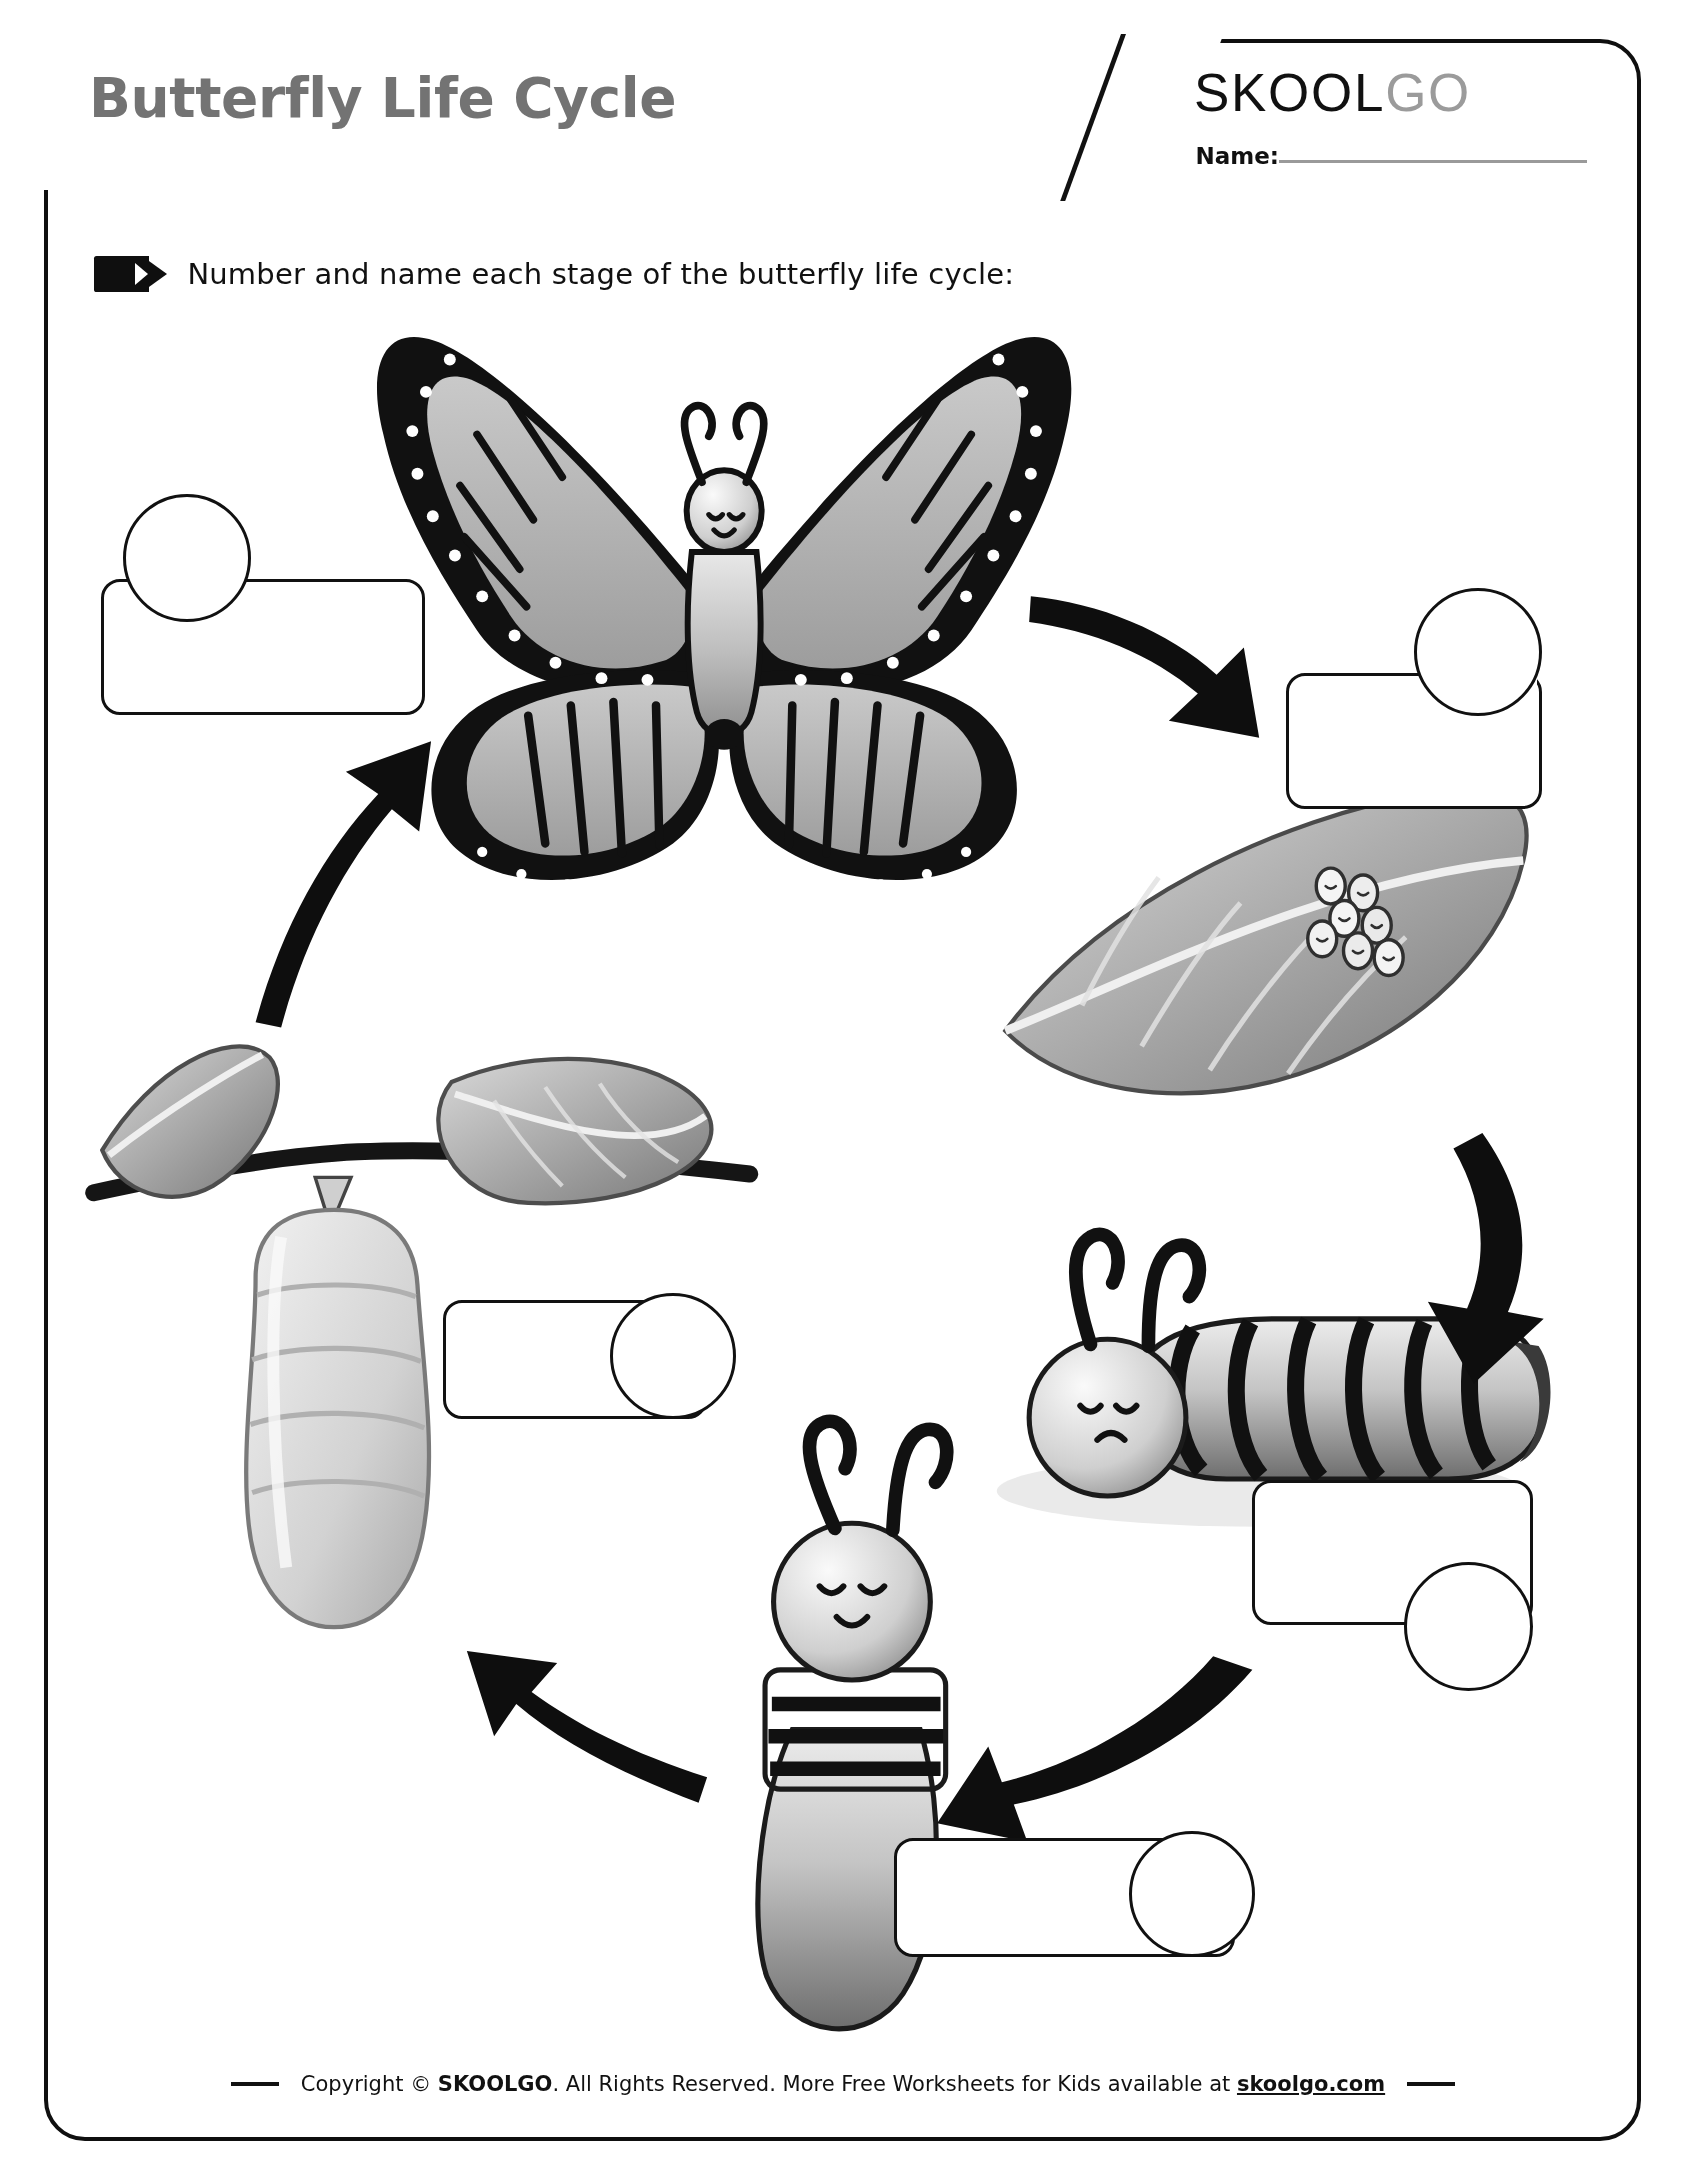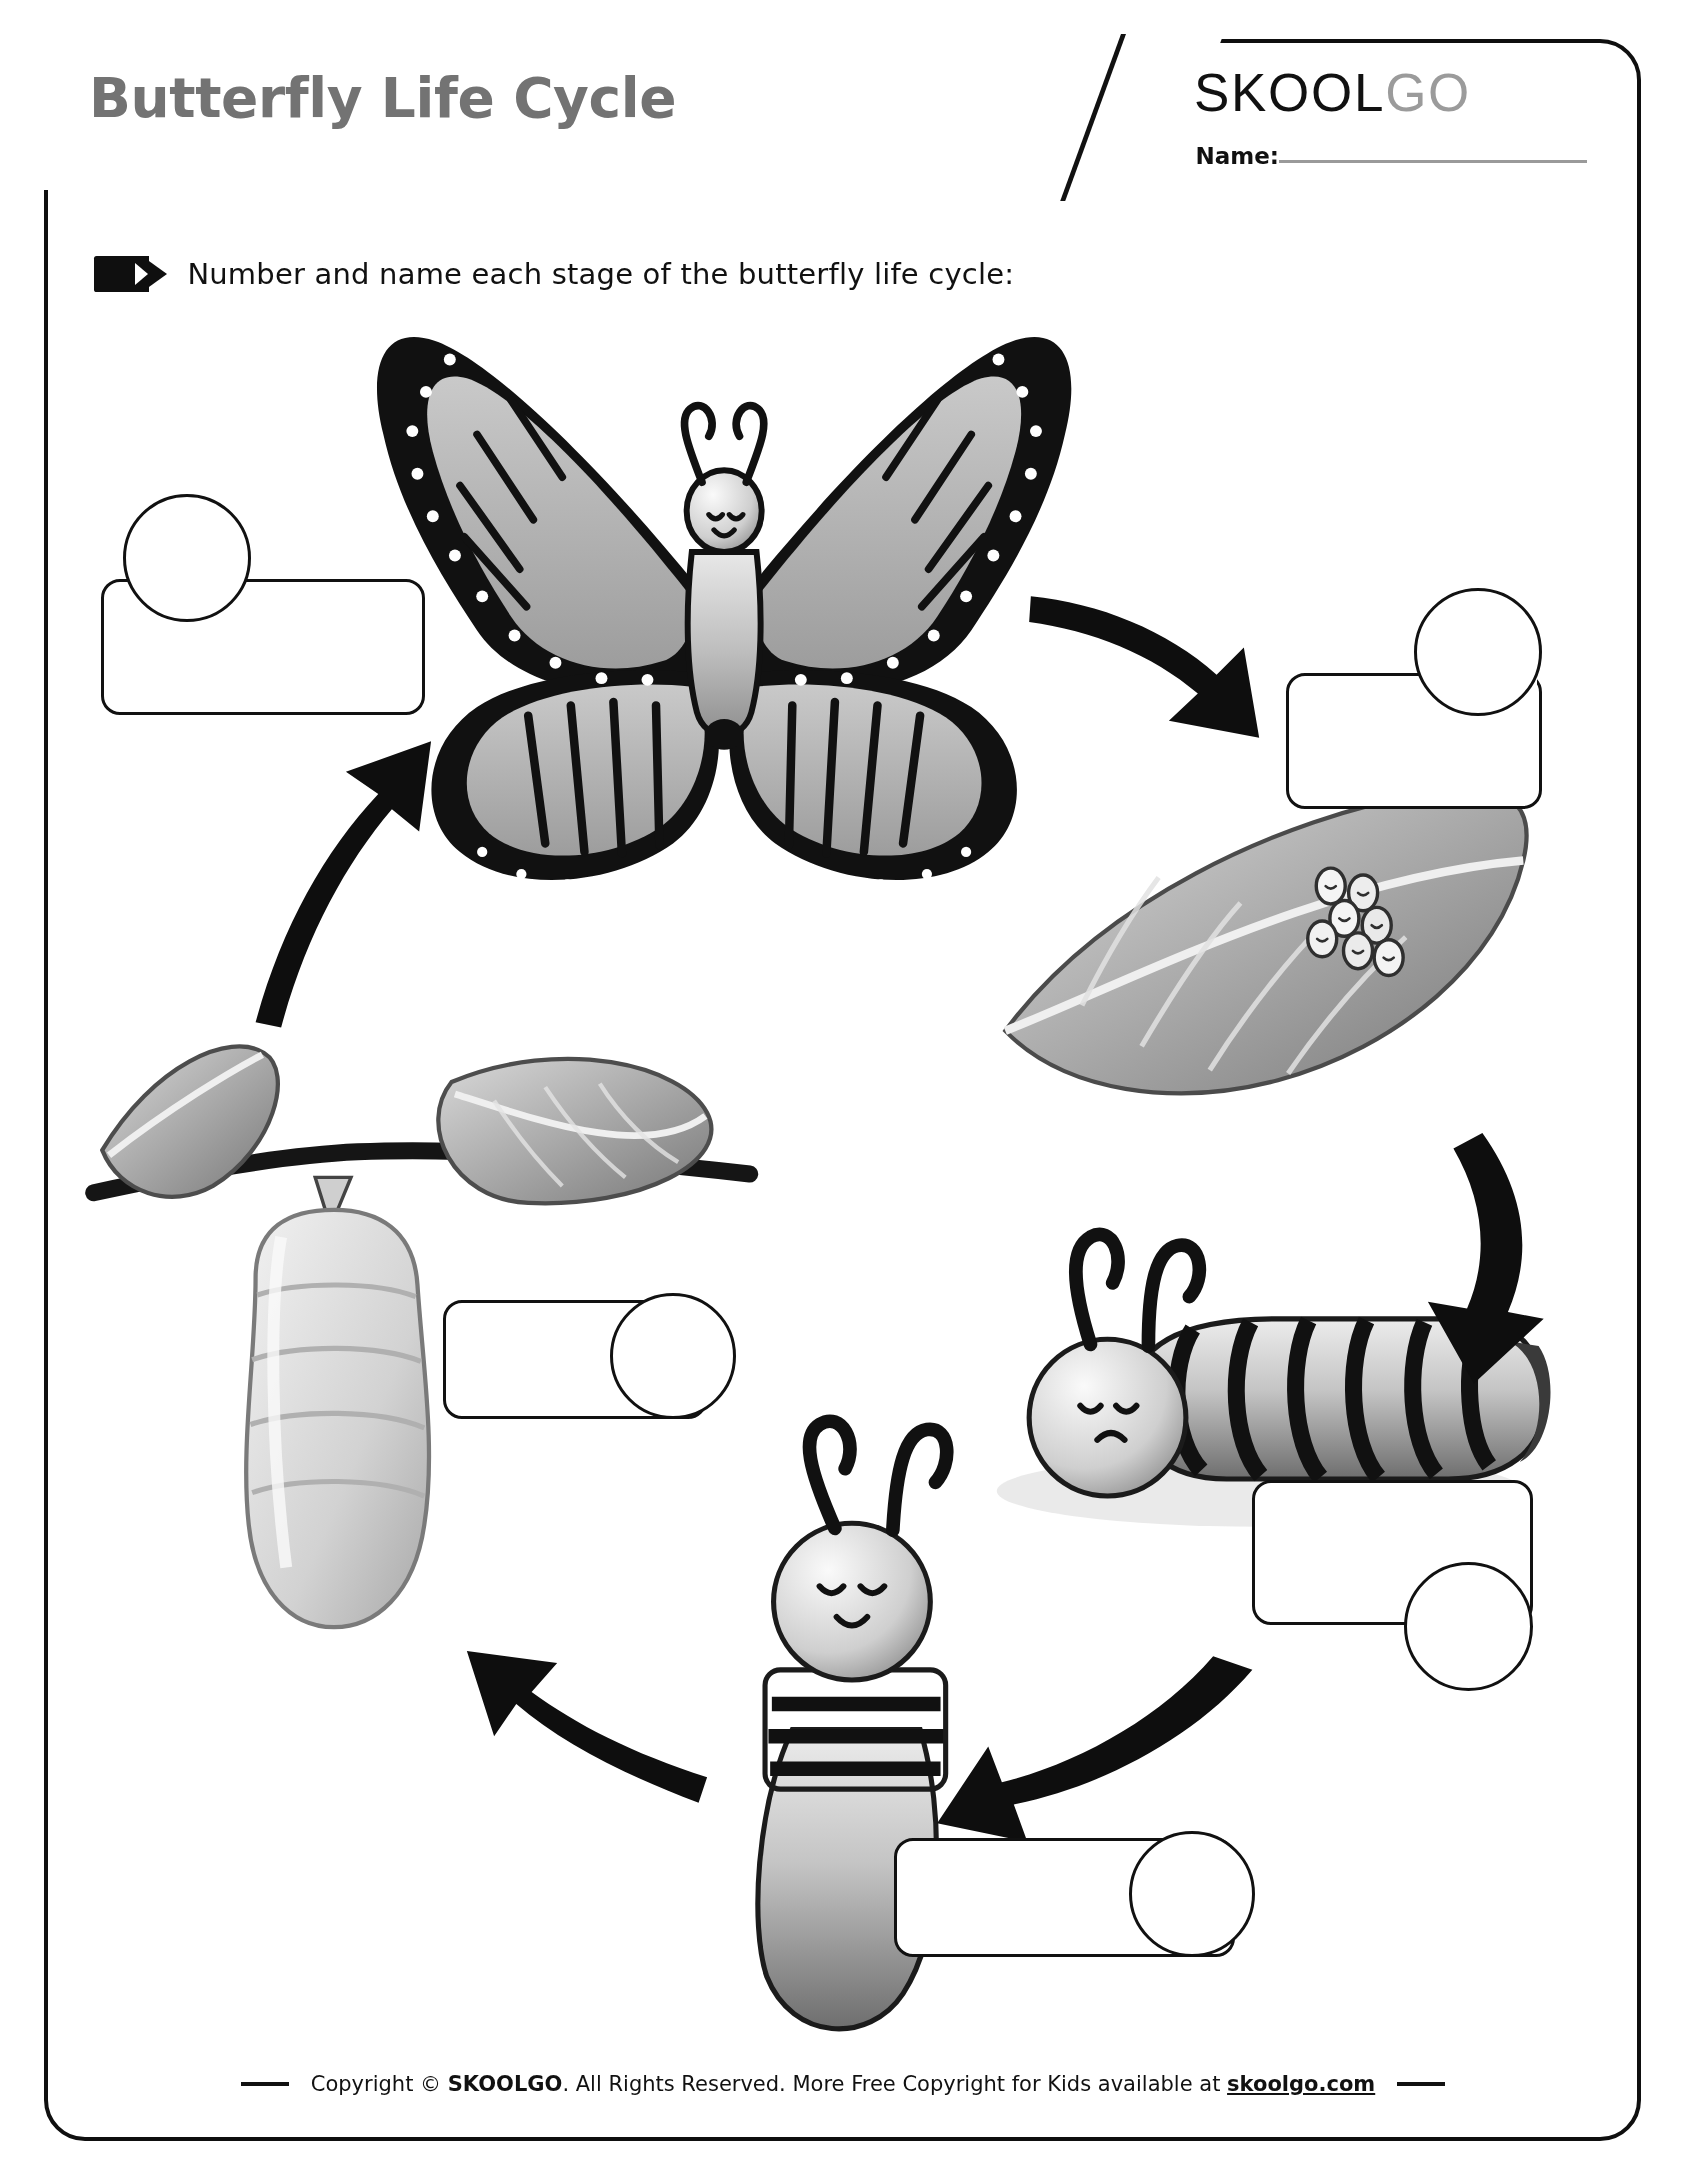--- a/index.html
+++ b/index.html
@@ -485,19 +485,19 @@
     <span class="box" style="left:0px; top:13.6px; width:264px; height:119px;"></span>
     <span class="cover" style="left:175px; top:43px; width:85px; height:53px;"></span>
     <span class="circle" style="left:167px; top:6.8px; width:126px; height:126px;"></span>
     <span style="position:absolute;left:167px;top:41px;width:126px;text-align:center;font-size:43px;color:#111;"></span>
     <span style="position:absolute;left:0px;top:49px;width:162px;text-align:center;font-size:29px;color:#111;"></span>
   </div>
 
   <div class="footer">
     <span class="footer-inner">
       <span class="footer-dash"></span>
-      <span class="footer-text"><span class="norm">Copyright © </span><span class="reg">SKOOLGO</span><span class="norm">. All Rights Reserved. More Free Copyright for Kids available at </span><span class="footer-link">skoolgo.com</span></span>
+      <span class="footer-text"><span class="norm">Copyright © </span><span class="reg">SKOOLGO</span><span class="norm">. All Rights Reserved. More Free Worksheets for Kids available at </span><span class="footer-link">skoolgo.com</span></span>
       <span class="footer-dash"></span>
     </span>
   </div>
 
 </div>
 
 
 </body></html>

